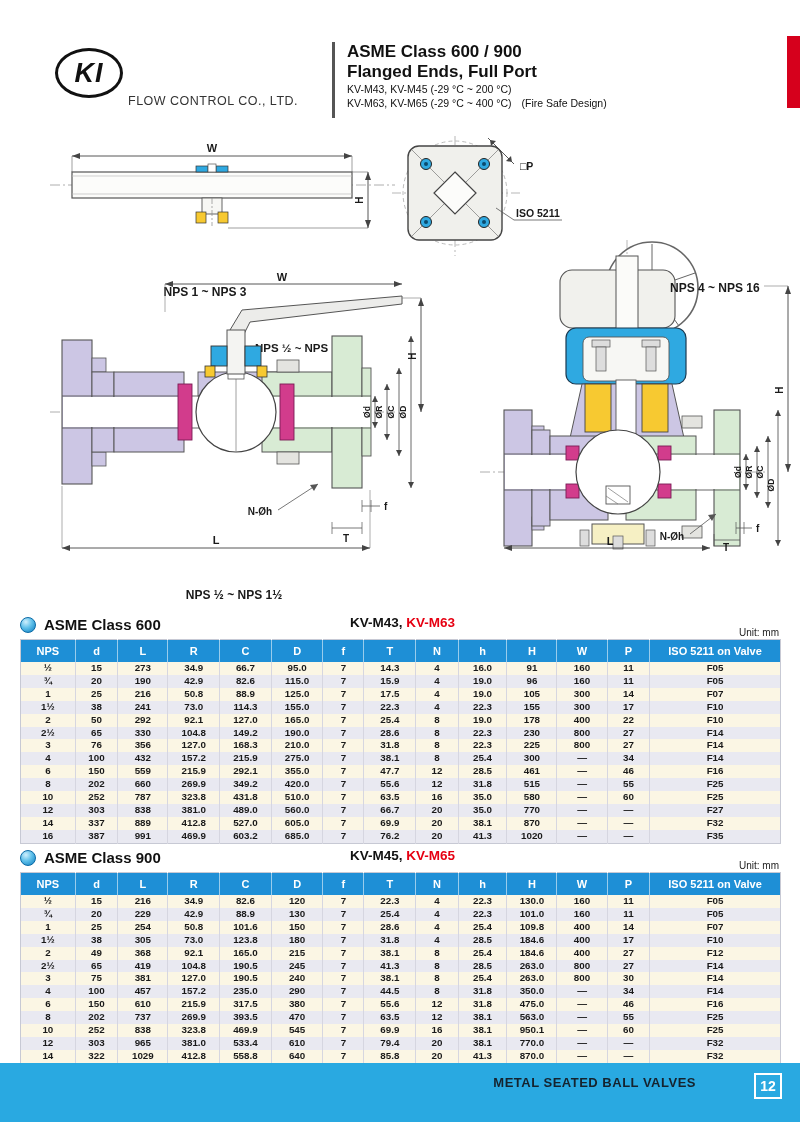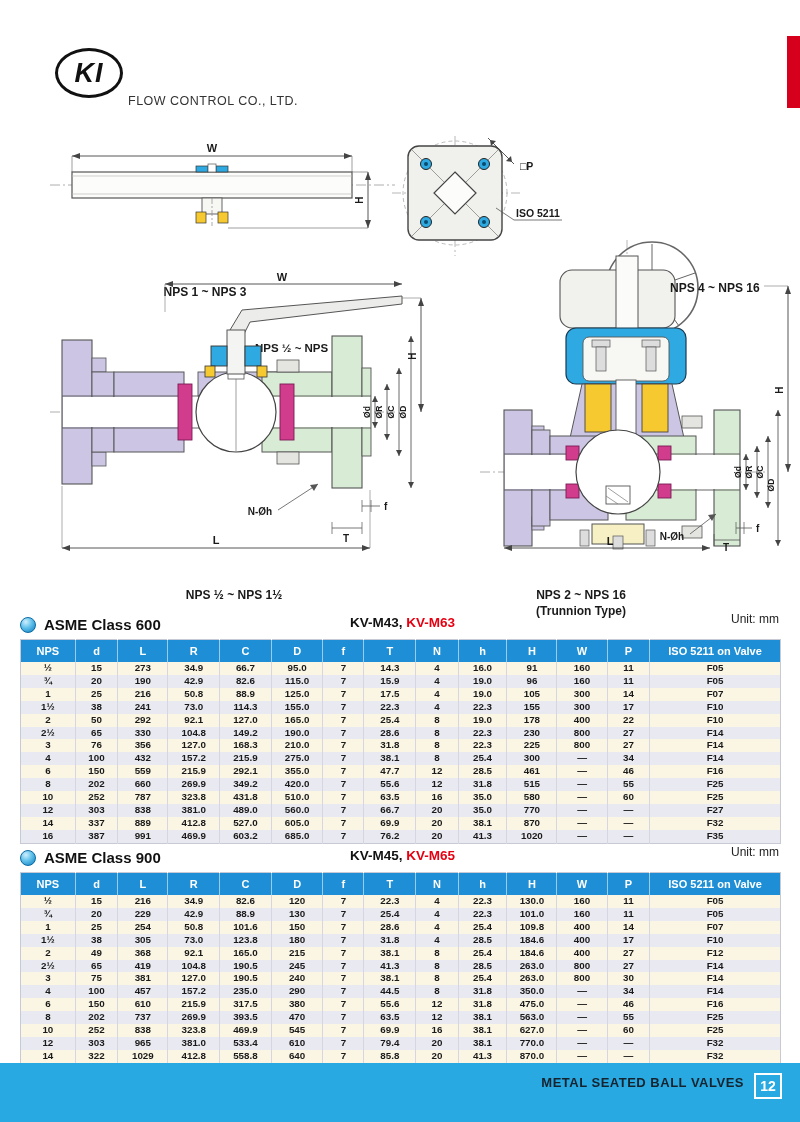--- a/index.html
+++ b/index.html
@@ -35,47 +35,55 @@
   svg text{font-family:"Liberation Sans", sans-serif;fill:#1a1a1a;}
   
   .table-block{position:absolute;left:20px;width:761px;margin-top:14px;}
   .tbl-head{position:relative;height:25px;display:flex;align-items:center;}
   .bullet{width:16px;height:16px;border-radius:50%;margin-right:8px;
     background:radial-gradient(circle at 35% 28%, #CFEFFD 0%, #5FC0EA 45%, #0C7CBE 100%);
     border:1px solid #0A6AA6;box-sizing:border-box;}
   .tbl-title{font-size:15px;font-weight:bold;color:#111;}
   .models{position:absolute;left:330px;top:3px;font-size:13.5px;font-weight:bold;color:#111;}
   .models .red{color:#E60012;}
-  .unit{position:absolute;right:2px;top:0;font-size:12px;color:#222;}
+  .unit{position:absolute;right:2px;top:15px;font-size:10px;color:#222;}
   table{width:100%;border-collapse:collapse;table-layout:fixed;margin-top:2px;border:1px solid #C7C9D4;}
   th{background:#1E8FD6;color:#fff;font-size:11px;font-weight:bold;height:22px;padding:0;
      border-right:1px solid rgba(255,255,255,0.55);}
   th:last-child{border-right:none;}
   td{font-size:9.8px;font-weight:bold;color:#1a1a1a;text-align:center;height:12.9px;padding:0;
      border-right:1px solid #D6D6E0;line-height:12.9px;white-space:nowrap;}
   td:last-child{border-right:none;}
   tbody tr:nth-child(odd) td{background:#FBF6E4;}
   tbody tr:nth-child(even) td{background:#E9E9F1;}
   #table-600{top:598px;}
   #table-900{top:831px;}
   
   .footer{position:absolute;left:0;top:1063px;width:800px;height:59px;background:#29A9E1;
-    display:flex;align-items:flex-start;justify-content:flex-end;box-sizing:border-box;padding:10px 18px 0 0;}
+    display:flex;align-items:flex-start;justify-content:flex-end;box-sizing:border-box;padding:10px 18px 0 0;gap:48px;}
   .footer-label{font-size:13px;font-weight:bold;color:#15232E;letter-spacing:0.5px;margin-top:2px;}
   .page-box{width:24px;height:22px;border:2px solid #fff;margin-left:10px;display:flex;align-items:center;
     justify-content:center;font-size:14px;font-weight:bold;color:#fff;}
 </style>
 </head>
 <body>
 
 <div class="header">
   <div class="logo-oval">
     <span>KI</span>
   </div>
   <div class="company">FLOW CONTROL CO., LTD.</div>
+  <div class="title-block">
+    <div class="title-line">ASME Class 600 / 900</div>
+    <div class="title-line">Flanged Ends, Full Port</div>
+    <div class="subtitle">KV-M43, KV-M45 (-29 °C ~ 200 °C)</div>
+    <div class="subtitle">
+      <span>KV-M63, KV-M65 (-29 °C ~ 400 °C)</span><span class="note">(Fire Safe Design)</span>
+    </div>
+  </div>
   <div class="red-tab"></div>
 </div>
 
 <div class="drawings">
 
   <svg class="drw" style="left:50px;top:4px;" width="345" height="108" viewBox="0 0 345 108">
     <line x1="0" y1="43" x2="345" y2="43" stroke="#999" stroke-width="0.8" stroke-dasharray="10 3 2 3"></line>
     <line x1="22" y1="14" x2="302" y2="14" stroke="#444" stroke-width="0.9"></line>
     <polygon points="22,14 30,11 30,17" fill="#444"></polygon>
       <polygon points="302,14 294,11 294,17" fill="#444"></polygon>
@@ -300,24 +308,20 @@
     <line x1="324" y1="282" x2="324" y2="294" stroke="#555" stroke-width="0.7"></line>
     <text x="336" y="292" font-size="10" font-weight="bold">f</text>
     <line x1="294" y1="300" x2="320" y2="300" stroke="#555" stroke-width="0.8"></line>
     <line x1="294" y1="294" x2="294" y2="306" stroke="#555" stroke-width="0.7"></line>
     <text x="306" y="311" text-anchor="middle" font-size="10" font-weight="bold">T</text>
     <line x1="84" y1="308" x2="290" y2="308" stroke="#444" stroke-width="0.9"></line>
     <polygon points="84,308 92,305 92,311" fill="#444"></polygon>
       <polygon points="290,308 282,305 282,311" fill="#444"></polygon>
     <text x="190" y="305" text-anchor="middle" font-size="11" font-weight="bold">L</text>
   </svg>
-  <div class="caption" style="left:476px;top:413px;width:210px;">
-    <div>NPS 2 ~ NPS 16</div>
-    <div>(Trunnion Type)</div>
-  </div>
 </div>
 
 <div class="table-block" id="table-600">
   <div class="tbl-head">
     <span class="bullet"></span>
     <span class="tbl-title">ASME Class 600</span>
     <span class="models">
       <span>KV-M43,</span>
       <span class="red">KV-M63</span>
     </span>
@@ -797,21 +801,21 @@
           <td>10</td>
           <td>252</td>
           <td>838</td>
           <td>323.8</td>
           <td>469.9</td>
           <td>545</td>
           <td>7</td>
           <td>69.9</td>
           <td>16</td>
           <td>38.1</td>
-          <td>627.0</td>
+          <td>950.1</td>
           <td>—</td>
           <td>60</td>
           <td>F25</td>
         </tr>
         <tr>
           <td>12</td>
           <td>303</td>
           <td>965</td>
           <td>381.0</td>
           <td>533.4</td>

